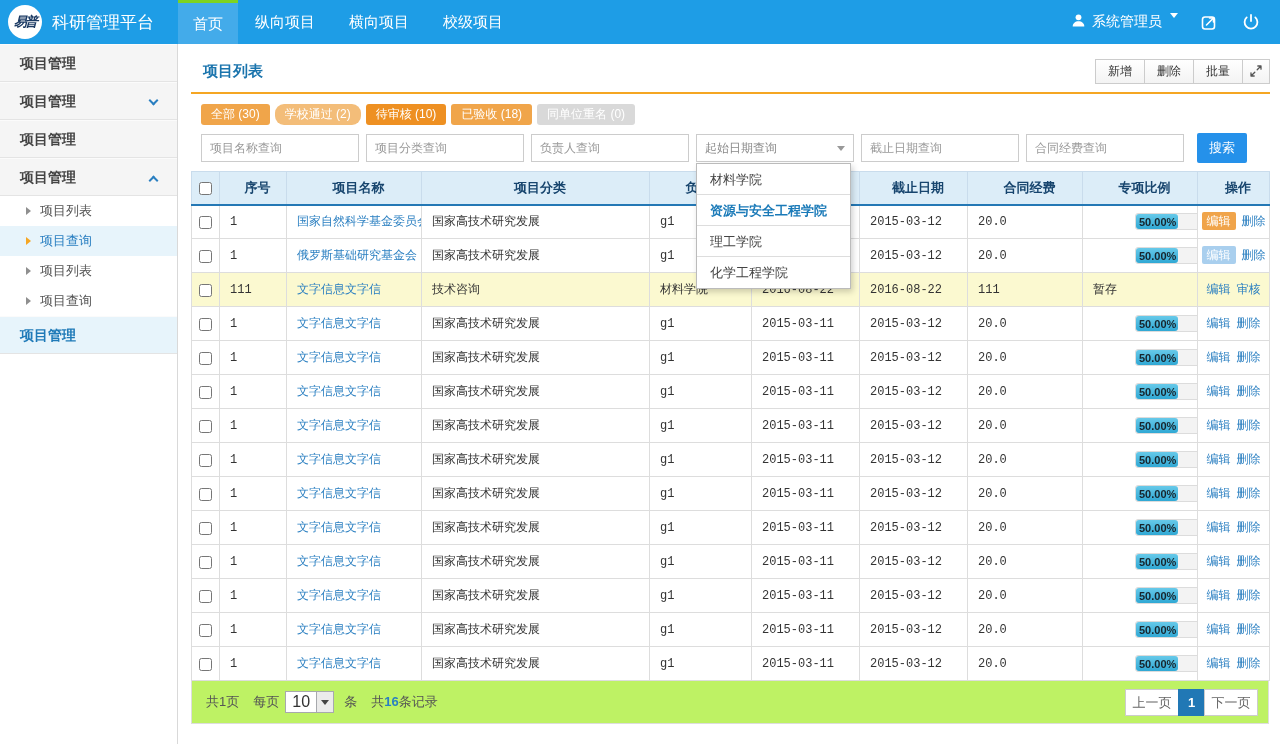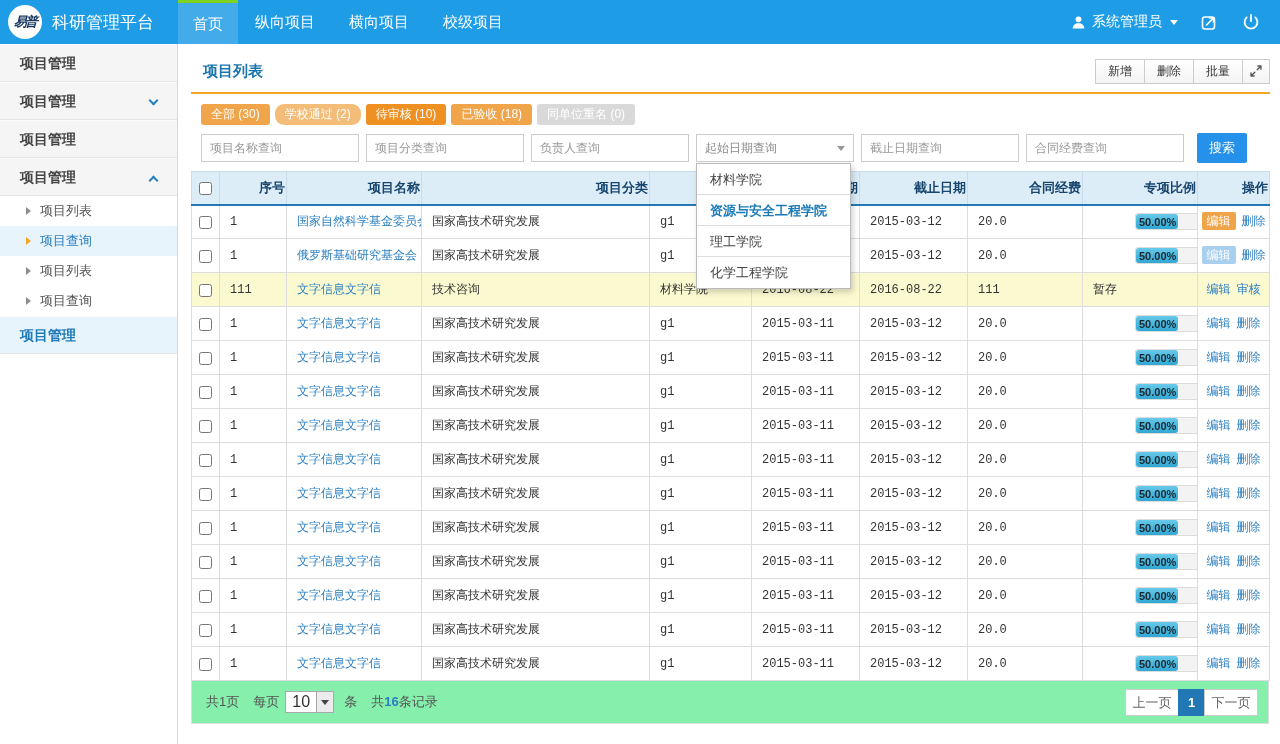--- a/index.html
+++ b/index.html
@@ -13,21 +13,21 @@
   .topbar { height:44px; background:#1e9de6; display:flex; align-items:stretch; color:#fff; position:relative; z-index:40; }
   .brand { width:178px; display:flex; align-items:center; padding-left:8px; }
   .logo { width:34px; height:34px; border-radius:50%; background:#fff; color:#1b3a63;
           display:flex; align-items:center; justify-content:center;
           font-family:"DejaVu Serif",serif; font-style:italic; font-weight:bold; font-size:13px; letter-spacing:-2px; flex:0 0 auto;}
   .app-title { font-size:17px; margin-left:10px; white-space:nowrap; }
   .nav-tabs { display:flex; }
   .tab { padding:0 14px; line-height:44px; font-size:15px; cursor:pointer; margin:0 3px; }
   .tab.active { background:#43abea; border-top:3px solid #7ed321; line-height:41px; margin:0; padding:0 15px; }
   .topbar-right { margin-left:auto; display:flex; align-items:center; gap:22px; padding-right:20px; }
-  .user { display:flex; align-items:center; gap:6px; font-size:14px; cursor:pointer; }
+  .user { display:flex; gap:6px; font-size:14px; cursor:pointer; }
   .caret-white { width:0; height:0; border-left:4px solid transparent; border-right:4px solid transparent; border-top:5px solid #fff; margin-left:2px; }
   .top-icon { cursor:pointer; display:flex; align-items:center; }
   
   .page { display:flex; height:700px; background:#fff; }
   .sidebar { width:178px; flex:0 0 178px; border-right:1px solid #d9d9d9; background:#fff; }
   .side-header { height:38px; line-height:37px; padding-left:20px; background:#f5f5f5;
                  border-bottom:1px solid #e4e4e4; border-top:1px solid #fbfbfb;
                  font-size:14px; font-weight:bold; color:#444; position:relative; cursor:pointer; }
   .side-header.active-blue { background:#e7f4fb; color:#1f7ab8; }
   .chev { position:absolute; right:20px; width:7px; height:7px; border-right:2px solid #2a7fc1; border-bottom:2px solid #2a7fc1; }
@@ -58,36 +58,36 @@
                         font-size:12px; padding-left:8px; color:#555; background:#fff; font-family:inherit; }
   .s-input::placeholder { color:#999; }
   .s-select { display:flex; align-items:center; color:#8a8a8a; position:relative; cursor:pointer; }
   .caret-gray { position:absolute; right:8px; top:11px; width:0; height:0;
                 border-left:4px solid transparent; border-right:4px solid transparent; border-top:5px solid #999; }
   .search-btn { width:50px; height:30px; background:#2591ea; color:#fff; border:none; border-radius:2px;
                 font-size:13px; margin-left:6px; cursor:pointer; font-family:inherit; }
   
   table.grid { margin-top:8px; border-collapse:collapse; width:1078px; table-layout:fixed; font-size:12px; }
   .grid th { background:#dcedf8; height:33px; border:1px solid #c9dcec; border-bottom:2px solid #2478b5;
-             color:#17456e; font-weight:bold; text-align:right; padding-left:10px; font-size:13px; }
+             color:#17456e; font-weight:bold; text-align:center; padding-left:10px; font-size:13px; }
   .grid td { height:34px; border:1px solid #ddd; padding:0 0 0 10px; color:#333; background:#fff; overflow:hidden; white-space:nowrap; }
   .grid tr.hl td { background:#fbf9d0; }
   .check-cell { text-align:center !important; padding:0 !important; }
   .check-cell input { width:13px; height:13px; margin:0; vertical-align:middle; cursor:pointer; }
   td.name { color:#2a7fc1; cursor:pointer; }
   .mono { font-family:"Liberation Mono","DejaVu Sans Mono",monospace; font-size:12px; }
   .bar { width:86px; height:17px; border:1px solid #dcdcdc; background:#f3f3f3; border-radius:3px; position:relative;margin-left:42px; }
   .fill { position:absolute; left:0; top:0; bottom:0; width:50%; background:linear-gradient(#66c9e9,#30a8d4); border-radius:3px; }
   .pct { position:absolute; left:3px; top:50%; transform:translateY(-50%); font-size:11px; font-weight:bold; color:#17262e; }
   .ops-cell { text-align:center !important; padding:0 !important; }
   .op-link { color:#2a7fc1; margin:0 3px; cursor:pointer; }
   .op-btn-orange, .op-btn-blue { color:#fff; padding:2px 5px; border-radius:2px; margin:0 3px; cursor:pointer; }
   .op-btn-orange { background:#f0a44a; } .op-btn-blue { background:#a9cfee; }
   
-  .footer { width:1078px; height:43px; border:1px solid #ddd; border-top:none; background:#86efac;
+  .footer { width:1078px; height:43px; border:1px solid #ddd; border-top:none; background:#bef264;
             display:flex; align-items:center; padding:0 10px 0 14px; font-size:13px; color:#555; }
   .f-item { margin-right:14px; }
   .pg-select { display:inline-flex; margin:0 10px 0 6px; border:1px solid #a7a9ad; height:22px; align-items:center; background:#fff; cursor:pointer; }
   .pg-select .val { width:30px; text-align:center; font-size:16px; color:#333; }
   .pg-select .dd { width:17px; height:20px; background:#ebebeb; border-left:1px solid #a7a9ad; display:flex; align-items:center; justify-content:center; }
   .pg-select .dd i { width:0; height:0; border-left:4px solid transparent; border-right:4px solid transparent; border-top:5px solid #444; }
   .total-count { color:#2a7fc1; font-weight:bold; }
   .pagination { margin-left:auto; display:flex; }
   .pg-btn { min-width:54px; height:27px; line-height:25px; text-align:center; border:1px solid #ccc; background:#fff;
             color:#666; font-size:13px; margin-left:-1px; cursor:pointer; }

